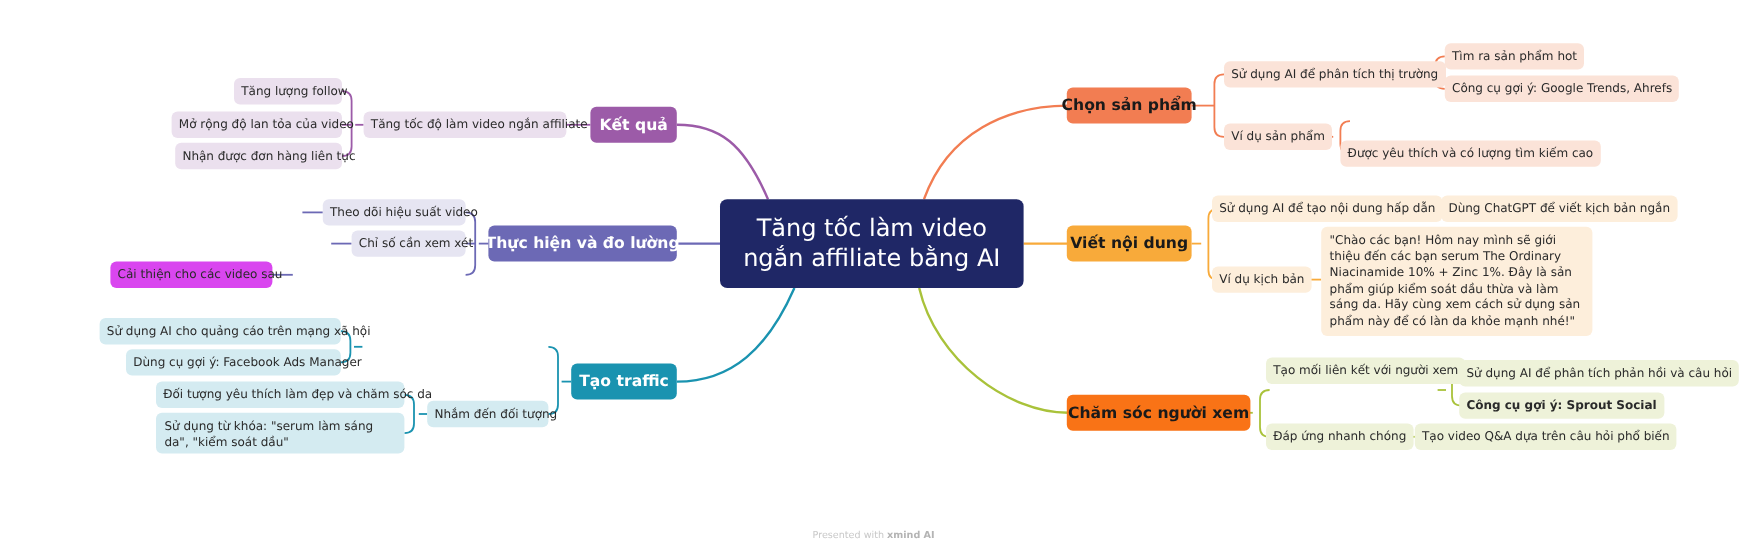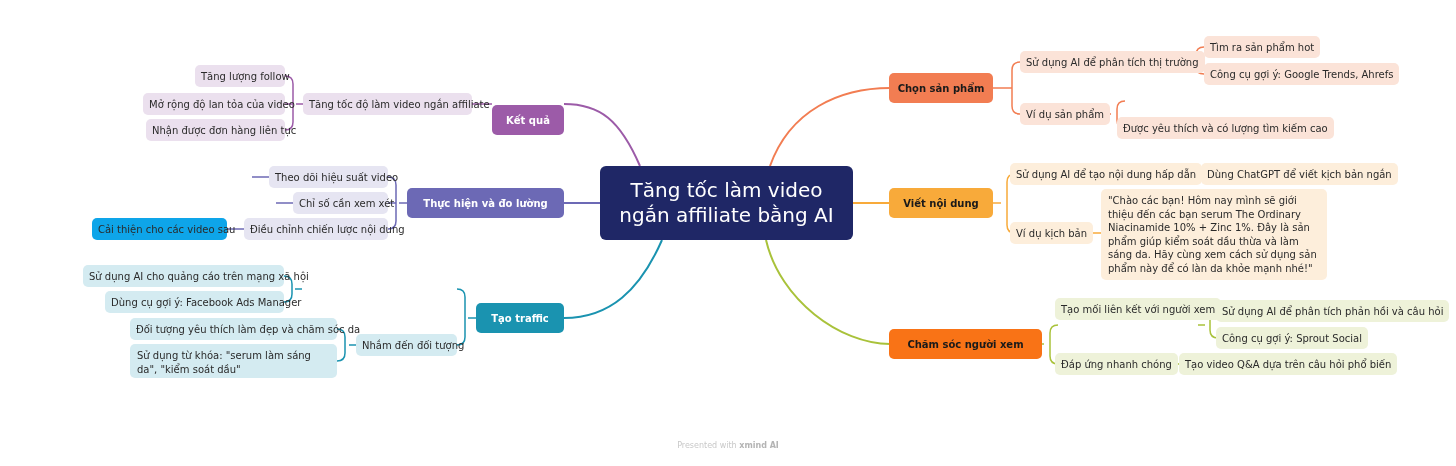--- a/index.html
+++ b/index.html
@@ -9,21 +9,21 @@
   svg.lines { position: absolute; left: 0; top: 0; width: 1456px; height: 466px; pointer-events: none; }
   .node { position: absolute; display: flex; align-items: center; white-space: nowrap; }
   .root {
     left: 600px; top: 166px; width: 253px; height: 74px;
     background: #1f2766; color: #ffffff; border-radius: 6px;
     justify-content: center; text-align: center;
     font-size: 20px; line-height: 25px; white-space: normal; padding: 0 14px;
   }
   .main {
     height: 30px; border-radius: 5px; justify-content: center;
-    font-size: 10px; font-weight: bold; padding: 0 12px;
+    font-size: 13px; font-weight: bold; padding: 0 12px;
   }
   .sub { height: 22px; border-radius: 5px; font-size: 10px; padding: 0 6px; color: #2a2a2a; }
   .multi { white-space: normal; line-height: 13.5px; align-items: flex-start; padding: 5px 7px; height: auto; }
   .footer {
     position: absolute; left: 0; width: 1456px; top: 441px; text-align: center;
     font-size: 8px; color: #c8c8c8;
   }
   .footer b { color: #b4b4b4; }
 </style>
 </head>
@@ -90,35 +90,34 @@
 
   <div class="node main" style="left:889px;top:188px;width:104px;background:#f8aa3a;color:#1a1a1a;">Viết nội dung</div>
   <div class="node sub" style="left:1010px;top:163px;background:#fdeedb;">Sử dụng AI để tạo nội dung hấp dẫn</div>
   <div class="node sub" style="left:1201px;top:163px;background:#fdeedb;">Dùng ChatGPT để viết kịch bản ngắn</div>
   <div class="node sub" style="left:1010px;top:222px;background:#fdeedb;">Ví dụ kịch bản</div>
   <div class="node sub multi" style="left:1101px;top:189px;width:226px;background:#fdeedb;">"Chào các bạn! Hôm nay mình sẽ giới thiệu đến các bạn serum The Ordinary Niacinamide 10% + Zinc 1%. Đây là sản phẩm giúp kiểm soát dầu thừa và làm sáng da. Hãy cùng xem cách sử dụng sản phẩm này để có làn da khỏe mạnh nhé!"</div>
 
   <div class="node main" style="left:889px;top:329px;width:153px;background:#f97316;color:#1a1a1a;">Chăm sóc người xem</div>
   <div class="node sub" style="left:1055px;top:298px;background:#eef2d9;">Tạo mối liên kết với người xem</div>
   <div class="node sub" style="left:1216px;top:300px;background:#eef2d9;">Sử dụng AI để phân tích phản hồi và câu hỏi</div>
-  <div class="node sub" style="left:1216px;top:327px;background:#eef2d9;">Công cụ gợi ý: Sprout Social</div>
+  <div class="node sub" style="left:1216px;top:327px;background:#eef2d9;font-weight:bold;">Công cụ gợi ý: Sprout Social</div>
   <div class="node sub" style="left:1055px;top:353px;background:#eef2d9;">Đáp ứng nhanh chóng</div>
   <div class="node sub" style="left:1179px;top:353px;background:#eef2d9;">Tạo video Q&amp;A dựa trên câu hỏi phổ biến</div>
 
-  <div class="node main" style="left:492px;top:105px;width:72px;background:#9c5ba8;color:#ffffff;">Kết quả</div>
+  <div class="node main" style="left:492px;top:89px;width:72px;background:#9c5ba8;color:#ffffff;">Kết quả</div>
   <div class="node sub" style="left:303px;top:93px;width:169px;background:#ebe0ee;">Tăng tốc độ làm video ngắn affiliate</div>
   <div class="node sub" style="left:195px;top:65px;width:90px;background:#ebe0ee;">Tăng lượng follow</div>
   <div class="node sub" style="left:143px;top:93px;width:142px;background:#ebe0ee;">Mở rộng độ lan tỏa của video</div>
   <div class="node sub" style="left:146px;top:119px;width:139px;background:#ebe0ee;">Nhận được đơn hàng liên tục</div>
 
   <div class="node main" style="left:407px;top:188px;width:157px;background:#6c69b5;color:#ffffff;">Thực hiện và đo lường</div>
   <div class="node sub" style="left:269px;top:166px;width:119px;background:#e6e5f2;">Theo dõi hiệu suất video</div>
   <div class="node sub" style="left:293px;top:192px;width:95px;background:#e6e5f2;">Chỉ số cần xem xét</div>
-  <div class="node sub" style="left:244px;top:218px;width:144px;background:#e6e5f2;">Điều chỉnh chiến lược nội dung</div>
-  <div class="node sub" style="left:92px;top:218px;width:135px;background:#0ea5e9;">Cải thiện cho các video sau</div>
+  <div class="node sub" style="left:92px;top:218px;width:135px;background:#d946ef;">Cải thiện cho các video sau</div>
 
   <div class="node main" style="left:476px;top:303px;width:88px;background:#1a93b0;color:#ffffff;">Tạo traffic</div>
   <div class="node sub" style="left:83px;top:265px;width:201px;background:#d4ebf1;">Sử dụng AI cho quảng cáo trên mạng xã hội</div>
   <div class="node sub" style="left:105px;top:291px;width:179px;background:#d4ebf1;">Dùng cụ gợi ý: Facebook Ads Manager</div>
   <div class="node sub" style="left:356px;top:334px;width:101px;background:#d4ebf1;">Nhắm đến đối tượng</div>
   <div class="node sub" style="left:130px;top:318px;width:207px;background:#d4ebf1;">Đối tượng yêu thích làm đẹp và chăm sóc da</div>
   <div class="node sub multi" style="left:130px;top:344px;width:207px;height:34px;background:#d4ebf1;">Sử dụng từ khóa: "serum làm sáng da", "kiểm soát dầu"</div>
 
   <div class="footer">
     <span>Presented with</span>

